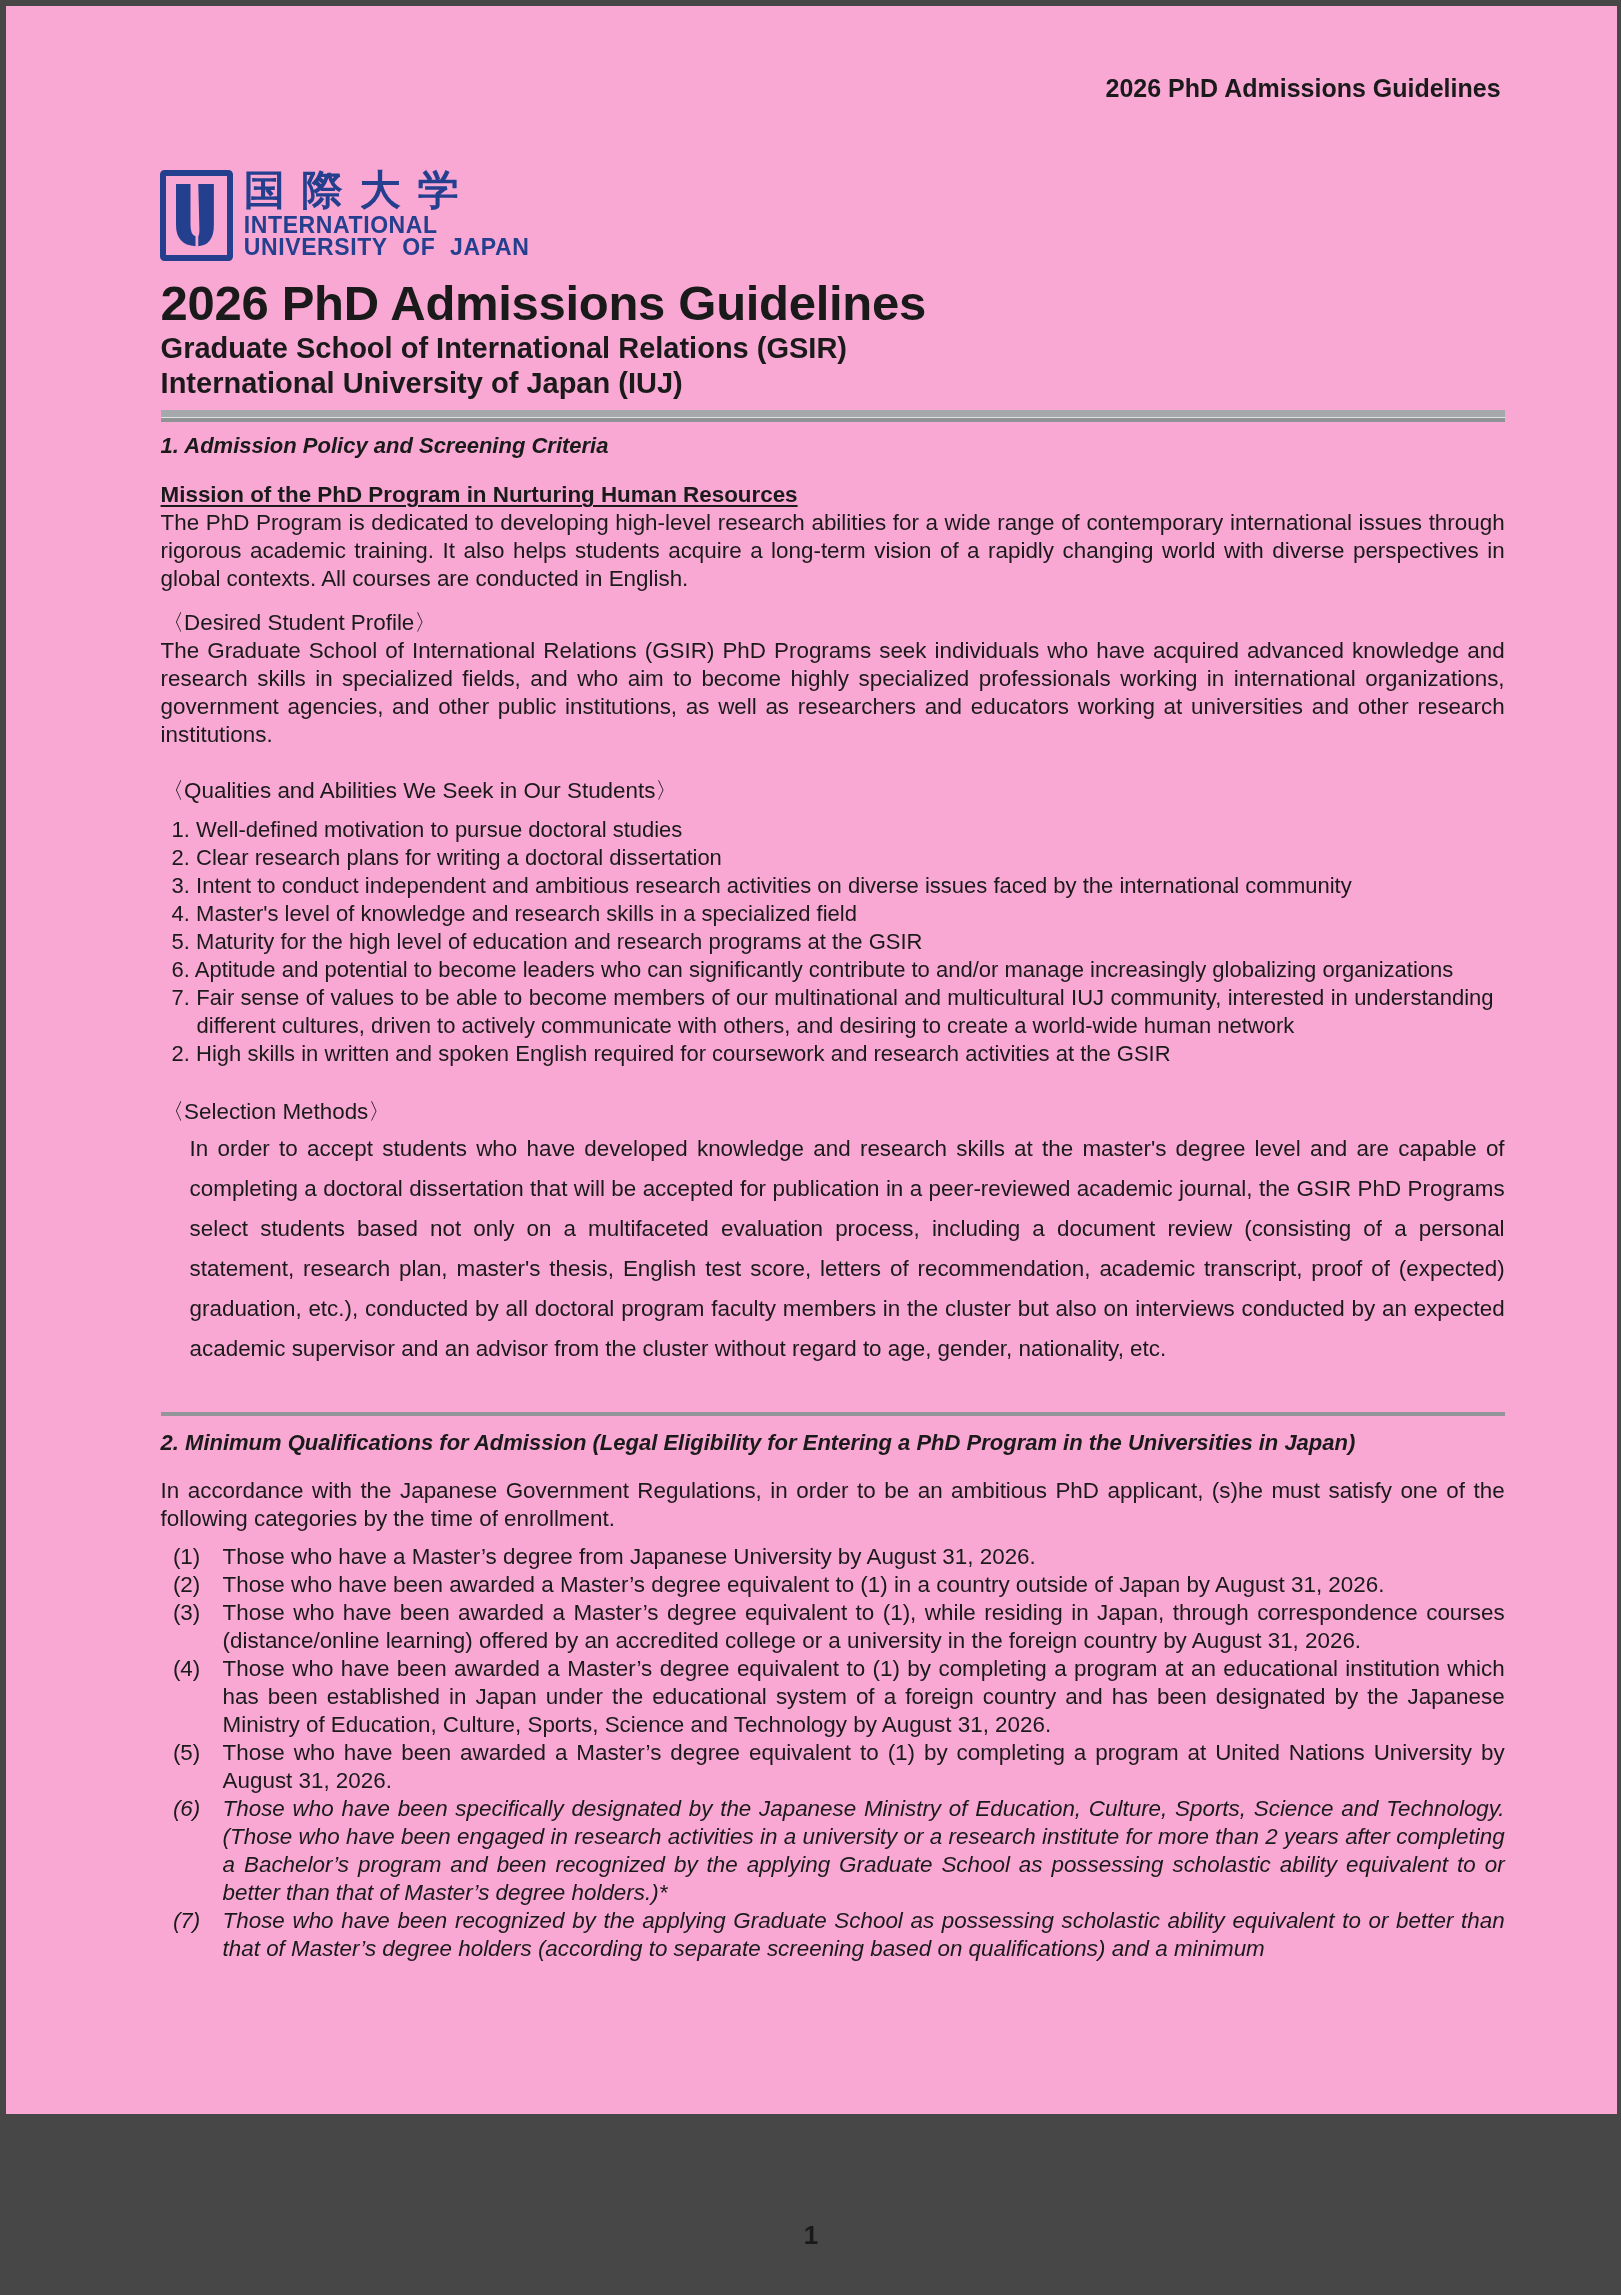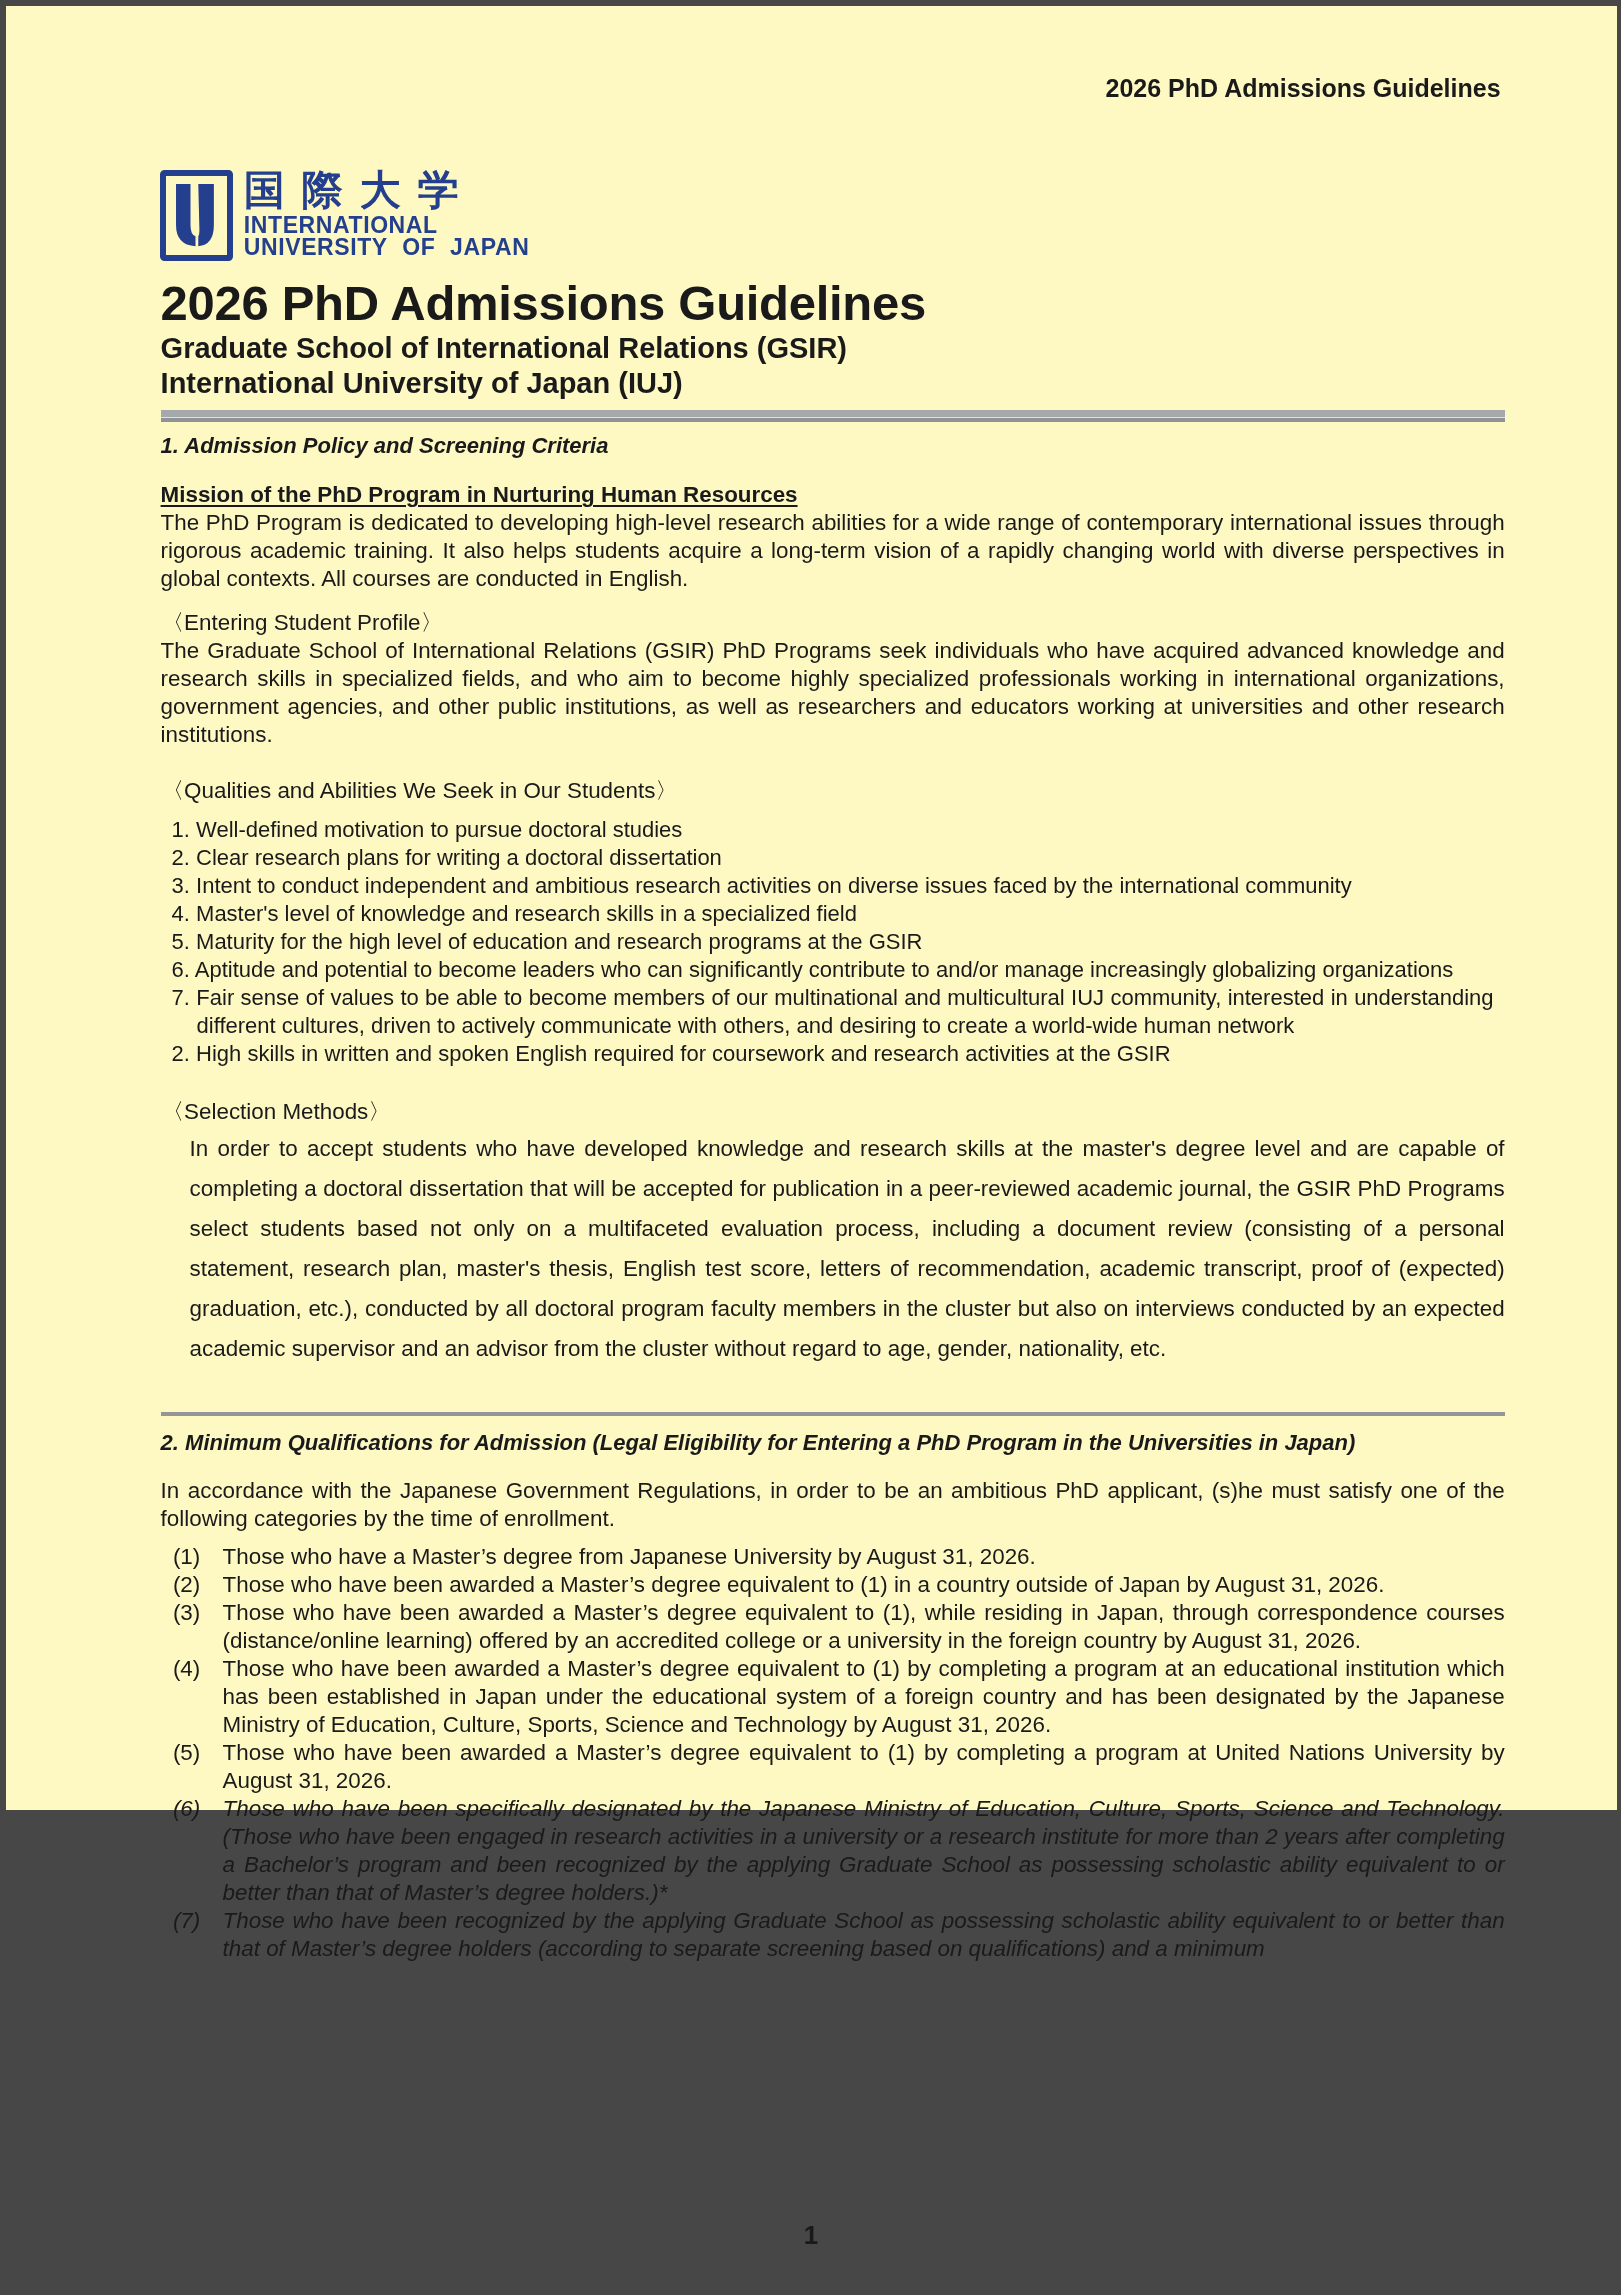--- a/index.html
+++ b/index.html
@@ -7,22 +7,22 @@
     width: 1622px; height: 2295px;
     background: #474747;
     font-family: "Liberation Sans", sans-serif;
     color: #1a1a1a;
     position: relative;
     overflow: hidden;
   }
   .page {
     position: absolute;
     left: 5.6px; top: 5.6px;
-    width: 1611px; height: 1804px;
-    background: #fef9c3;
+    width: 1611px; height: 2108px;
+    background: #f9a8d4;
   }
   .running-header {
     position: absolute;
     right: 116px; top: 68px;
     font-size: 25px; font-weight: bold;
     color: #1a1a1a;
   }
   .logo {
     position: absolute;
     left: 154px; top: 160px;
@@ -136,21 +136,21 @@
 
     <section>
       <h2 class="section-heading" style="margin-top:5.6px;">1. Admission Policy and Screening Criteria</h2>
 
       <div style="margin-top:15.7px;">
         <h3 class="sub-heading">Mission of the PhD Program in Nurturing Human Resources</h3>
         <p class="body">The PhD Program is dedicated to developing high-level research abilities for a wide range of contemporary international issues through rigorous academic training. It also helps students acquire a long-term vision of a rapidly changing world with diverse perspectives in global contexts. All courses are conducted in English.</p>
       </div>
 
       <div style="margin-top:15.7px;">
-        <div class="bracket-label">〈Entering Student Profile〉</div>
+        <div class="bracket-label">〈Desired Student Profile〉</div>
         <p class="body">The Graduate School of International Relations (GSIR) PhD Programs seek individuals who have acquired advanced knowledge and research skills in specialized fields, and who aim to become highly specialized professionals working in international organizations, government agencies, and other public institutions, as well as researchers and educators working at universities and other research institutions.</p>
       </div>
 
       <div style="margin-top:28px;">
         <div class="bracket-label">〈Qualities and Abilities We Seek in Our Students〉</div>
         <ol class="skills">
           <li>1. Well-defined motivation to pursue doctoral studies</li>
           <li>2. Clear research plans for writing a doctoral dissertation</li>
           <li>3. Intent to conduct independent and ambitious research activities on diverse issues faced by the international community</li>
           <li>4. Master's level of knowledge and research skills in a specialized field</li>

